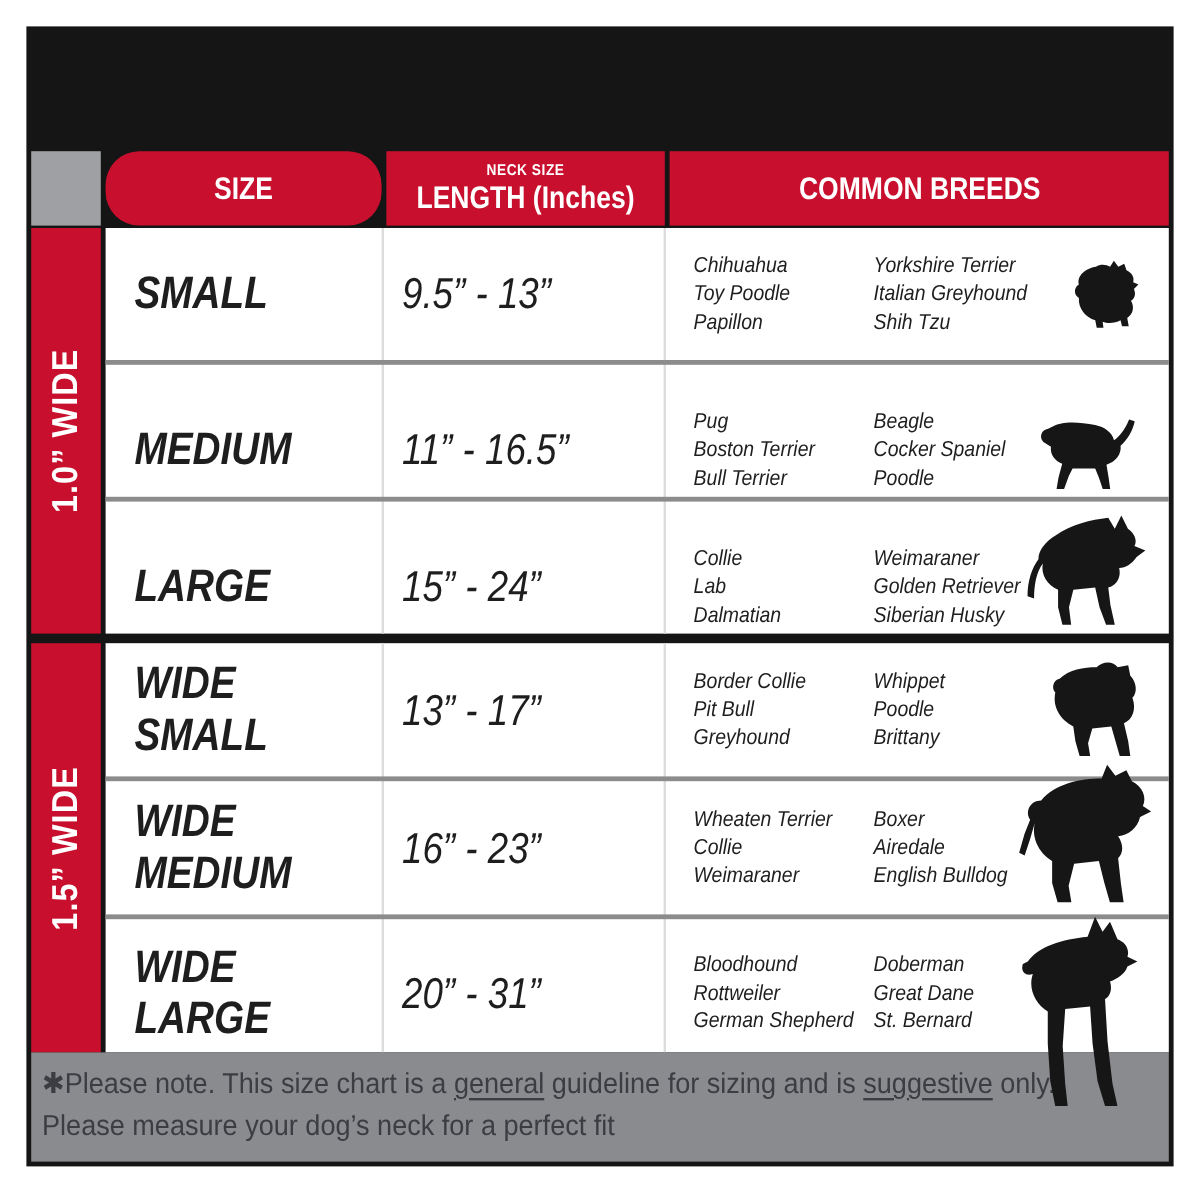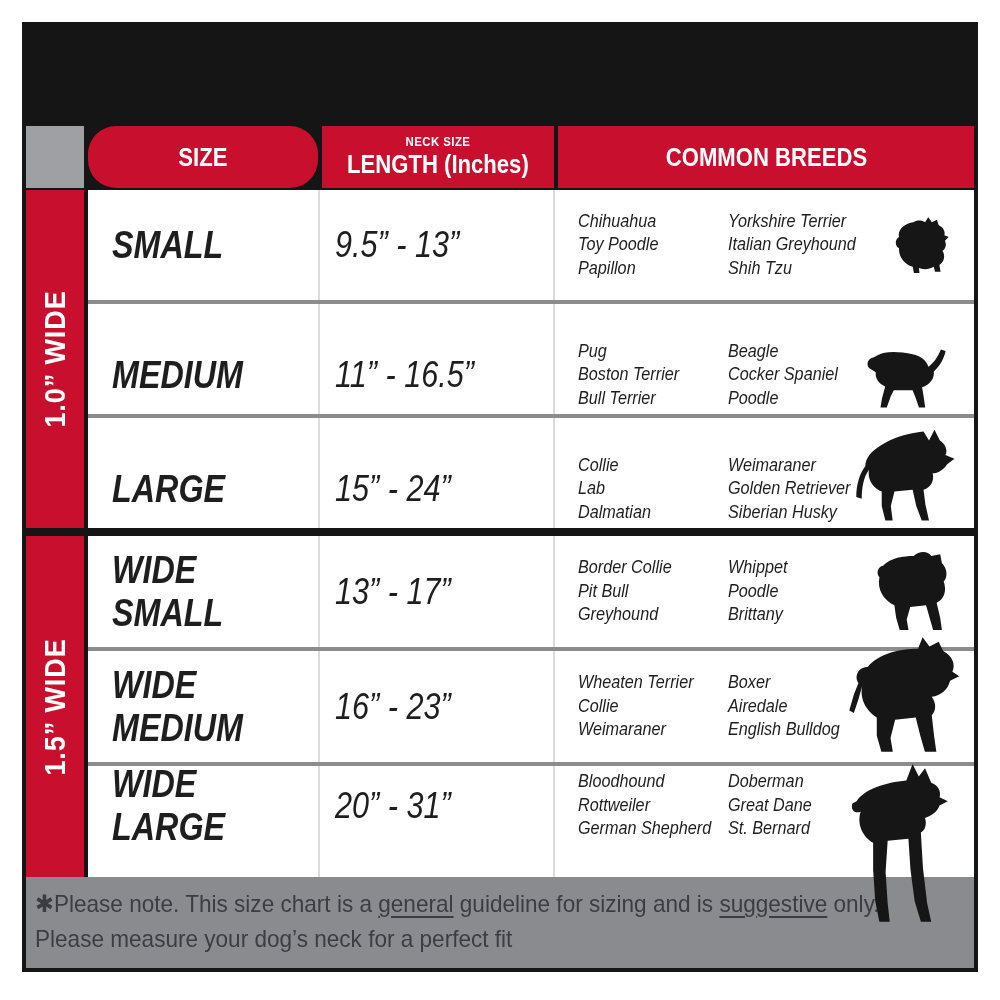--- a/index.html
+++ b/index.html
@@ -188,21 +188,21 @@
           <span class="breedtxt">Boxer
 Airedale
 English Bulldog</span>
         </div>
       <svg class="dog" style="left:756px;top:-16px;width:132px;height:126px;z-index:3;" viewBox="0 0 110 110">
         <path d="M62 12 L66 2 L72 10 L80 6 L84 14 C92 18 95 26 92 32 L98 36 L90 40 C88 48 82 53 74 54 C78 60 78 66 74 70 L76 88 L78 102 L68 102 L64 88 L60 72 L42 74 L38 90 L40 102 L30 102 L26 88 L26 72 C16 66 10 54 14 42 L10 56 L6 68 L2 66 L6 52 L10 42 C6 36 10 28 18 28 C28 16 46 12 62 12 Z"></path>
       </svg>
     </div>
     <div class="hsep" style="top:226px;"></div>
 
-    <div class="row" style="top:214px;height:111px;">
+    <div class="row" style="top:236px;height:111px;">
       <div class="sizecell">
           <span class="sizetxt">WIDE LARGE</span>
         </div>
       <div class="rangecell">
           <span class="rangetxt">20” - 31”</span>
         </div>
       <div class="breedcol ca">
           <span class="breedtxt">Bloodhound
 Rottweiler
 German Shepherd</span>

